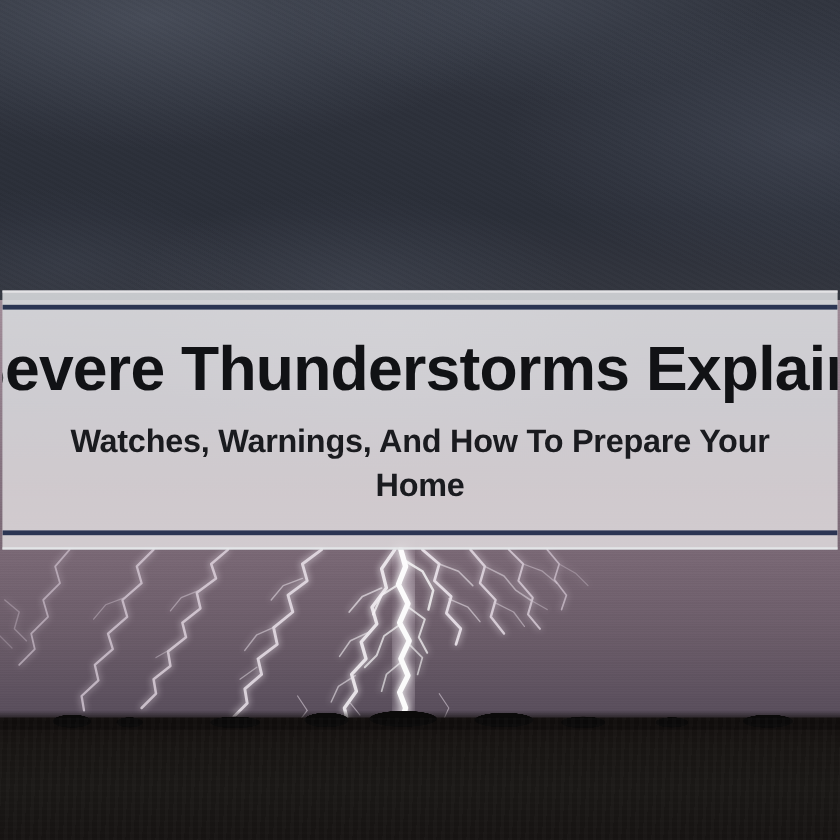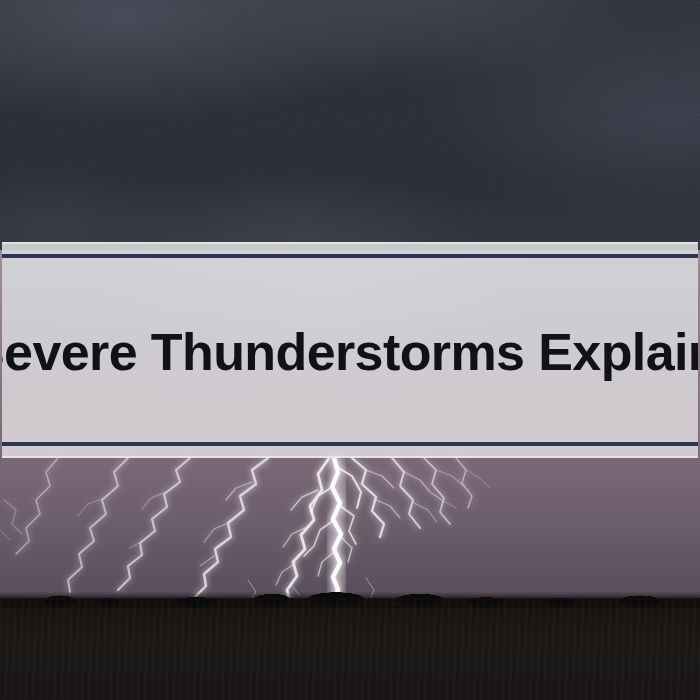--- a/index.html
+++ b/index.html
@@ -277,16 +277,17 @@
 
     <div class="field"></div>
   </div>
 
   <div class="banner">
     <div class="rule rule-top"></div>
     <div class="rule rule-bottom"></div>
 
     <div class="banner-inner">
       <h1 class="title">Severe Thunderstorms Explained</h1>
+      <p class="subtitle">Watches, Warnings, And How To Prepare Your Home</p>
     </div>
   </div>
 
 </div>
 
 </body></html>

